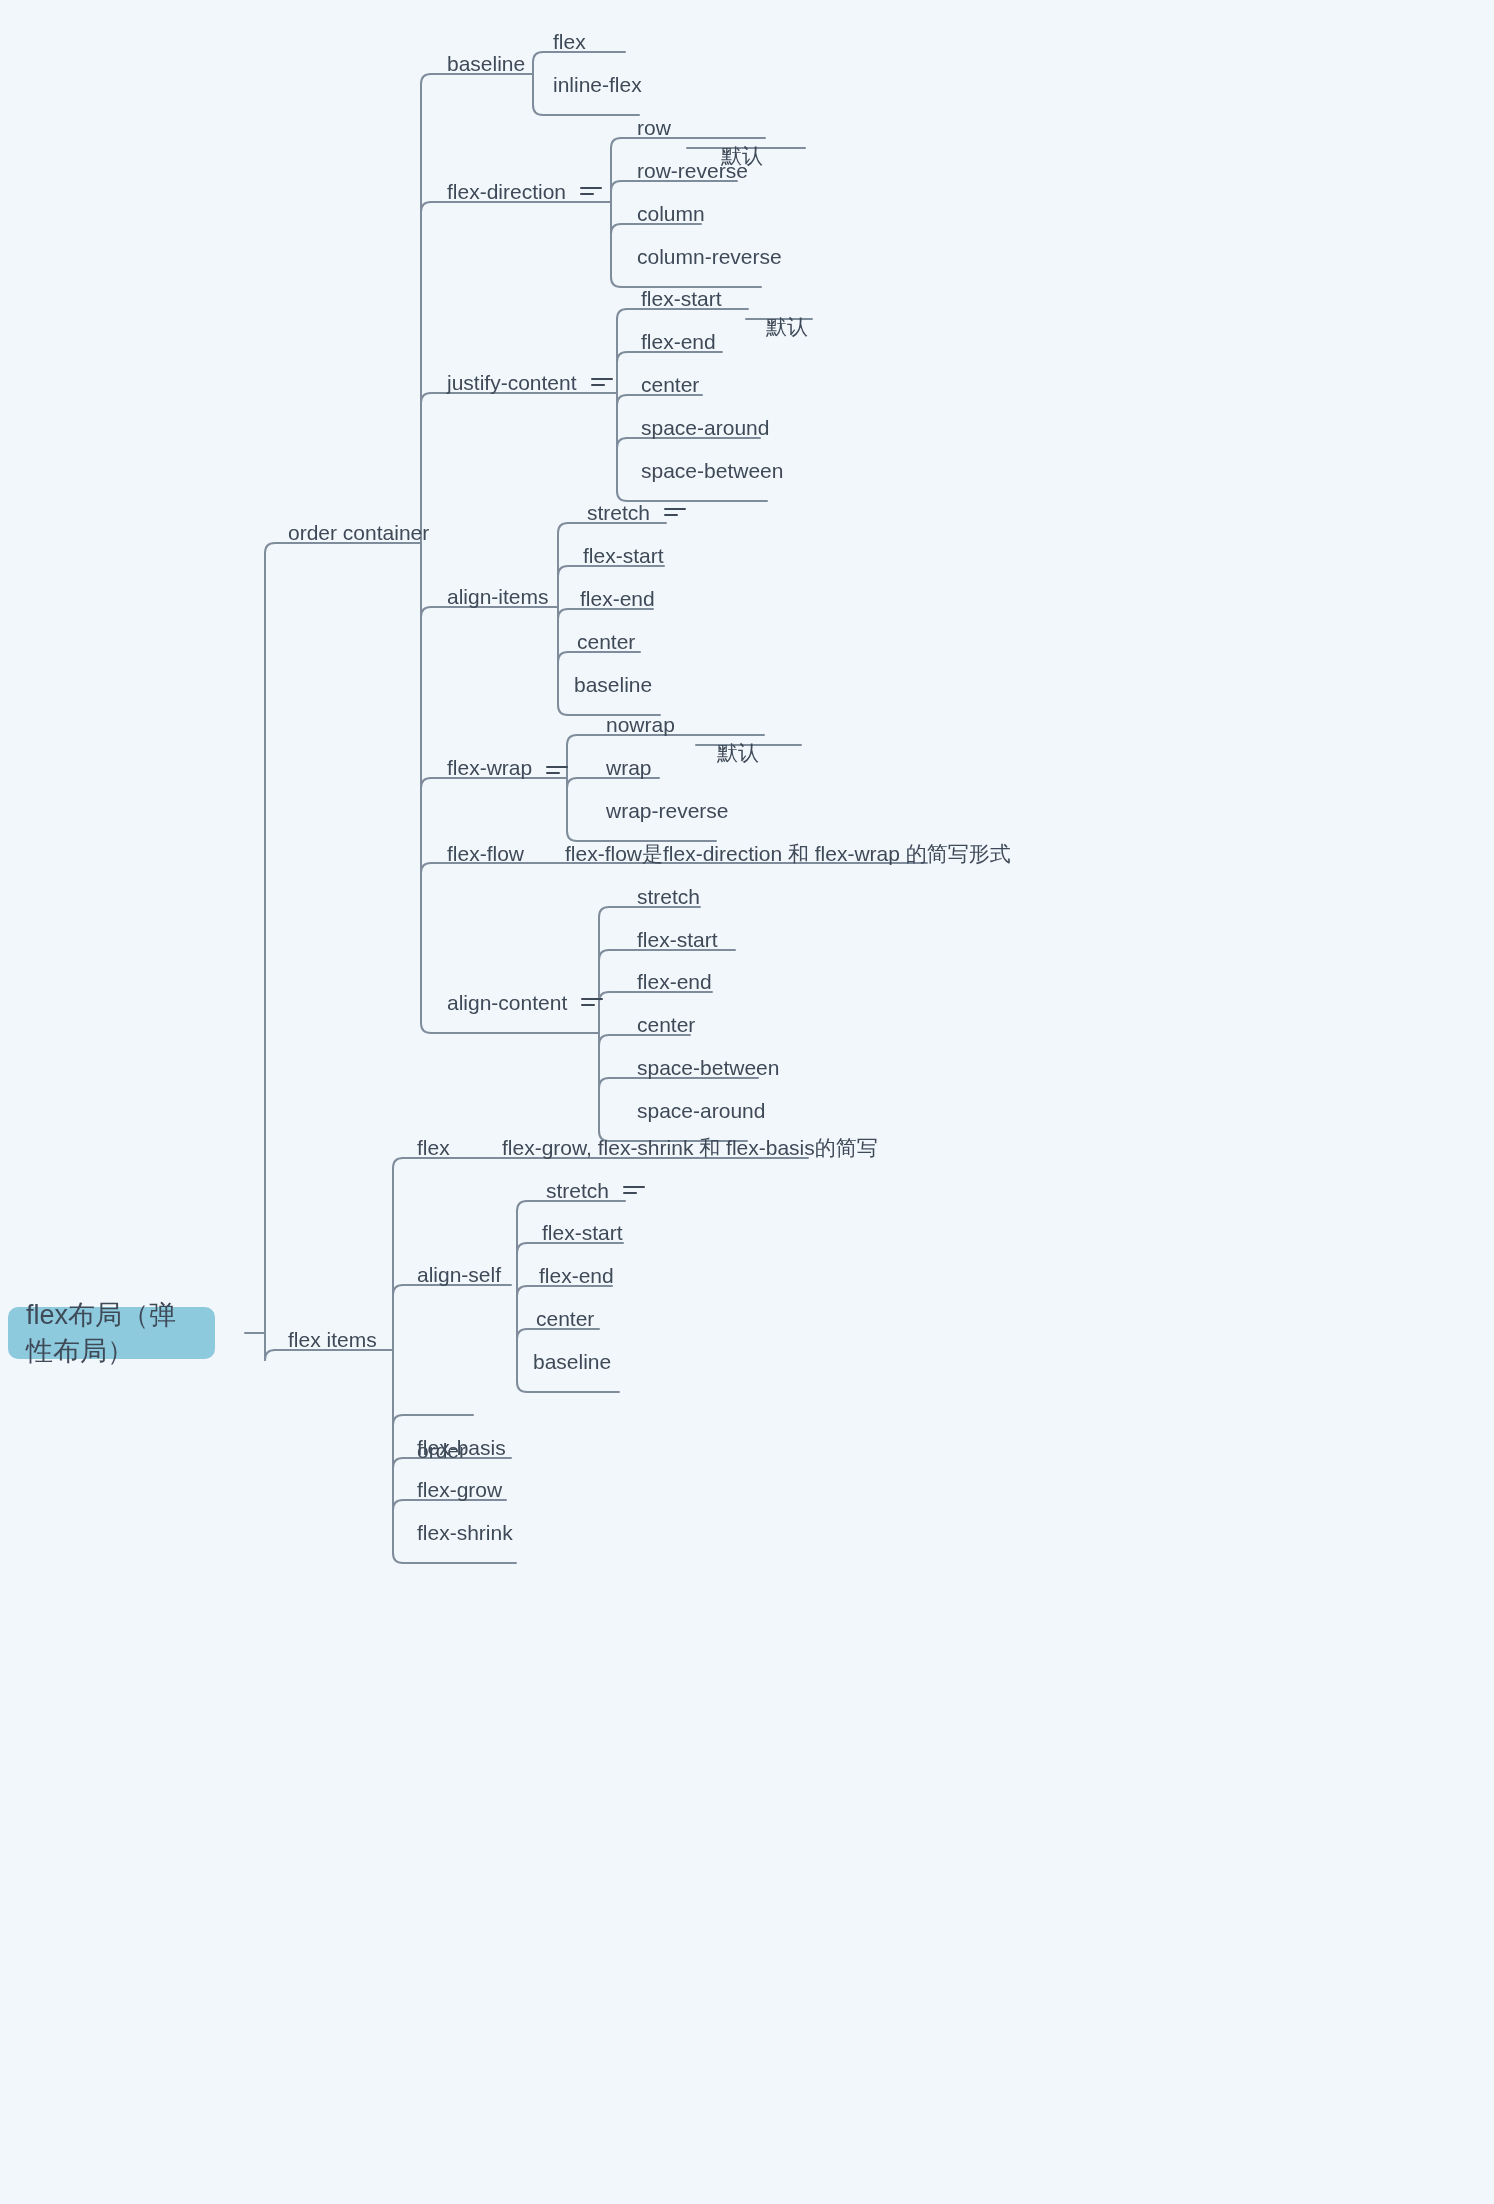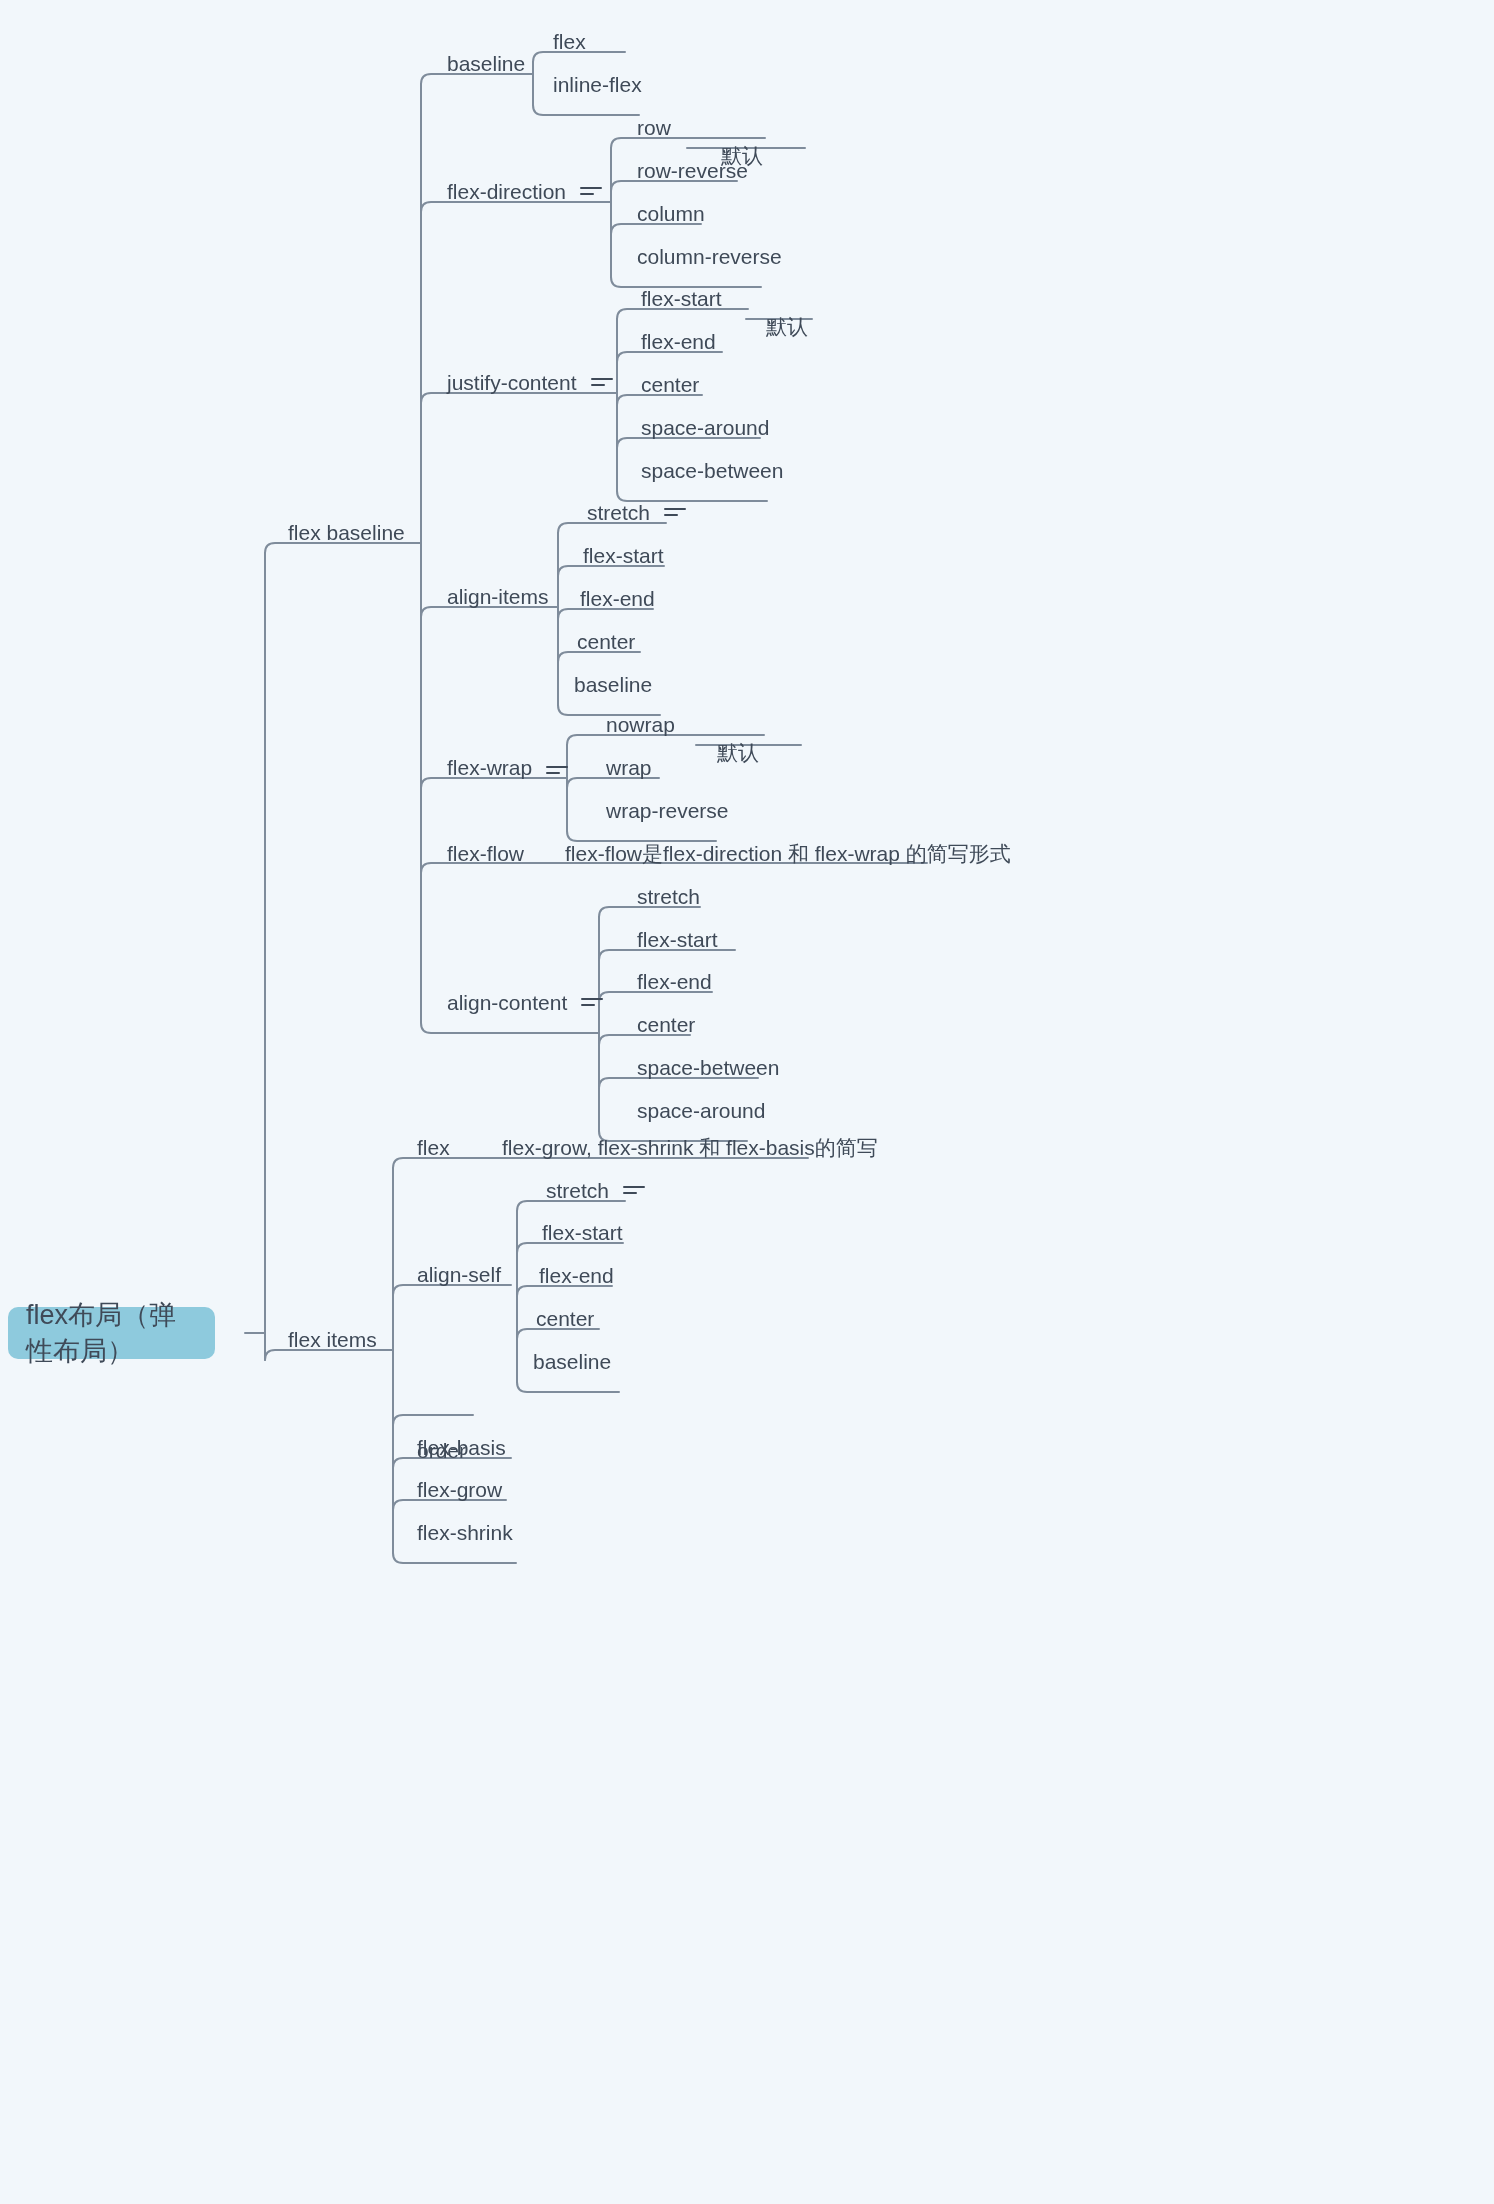--- a/index.html
+++ b/index.html
@@ -137,21 +137,21 @@
       <path d="M517 1339 q0 -10 10 -10 H599"></path>
       <path d="M517 1382 q0 10 10 10 H619"></path>
     </g>
   </svg>
 
   <div class="root" style="left:8px;top:1307px;width:207px;height:52px;">
     <span class="lbl">flex布局（弹性布局）</span>
   </div>
 
   <div class="node lvl1" style="left:288px;top:522px;">
-    <span class="lbl">flex baseline</span>
+    <span class="lbl">order container</span>
   </div>
   <div class="node lvl1" style="left:288px;top:1329px;">
     <span class="lbl">flex items</span>
   </div>
 
   <div class="node lvl2" style="left:447px;top:53px;">
     <span class="lbl">baseline</span>
   </div>
   <div class="node lvl3" style="left:553px;top:31px;">
     <span class="lbl">flex</span>

